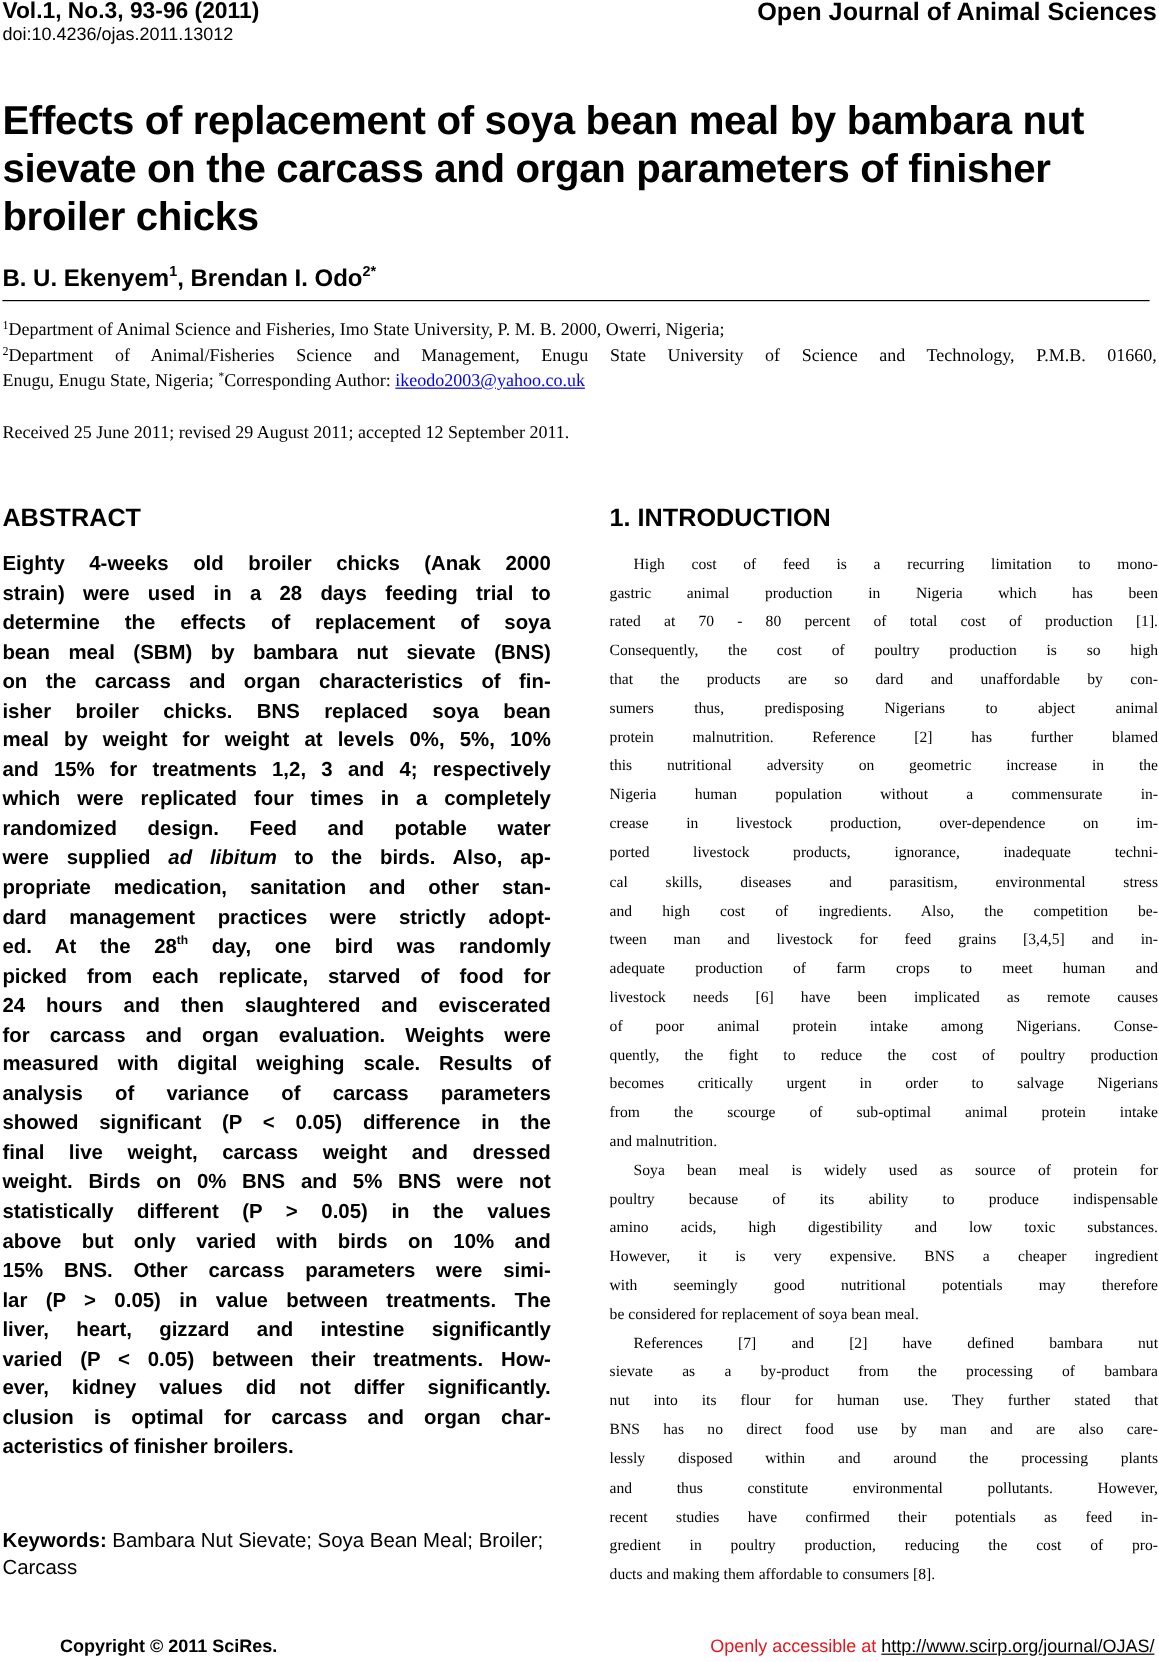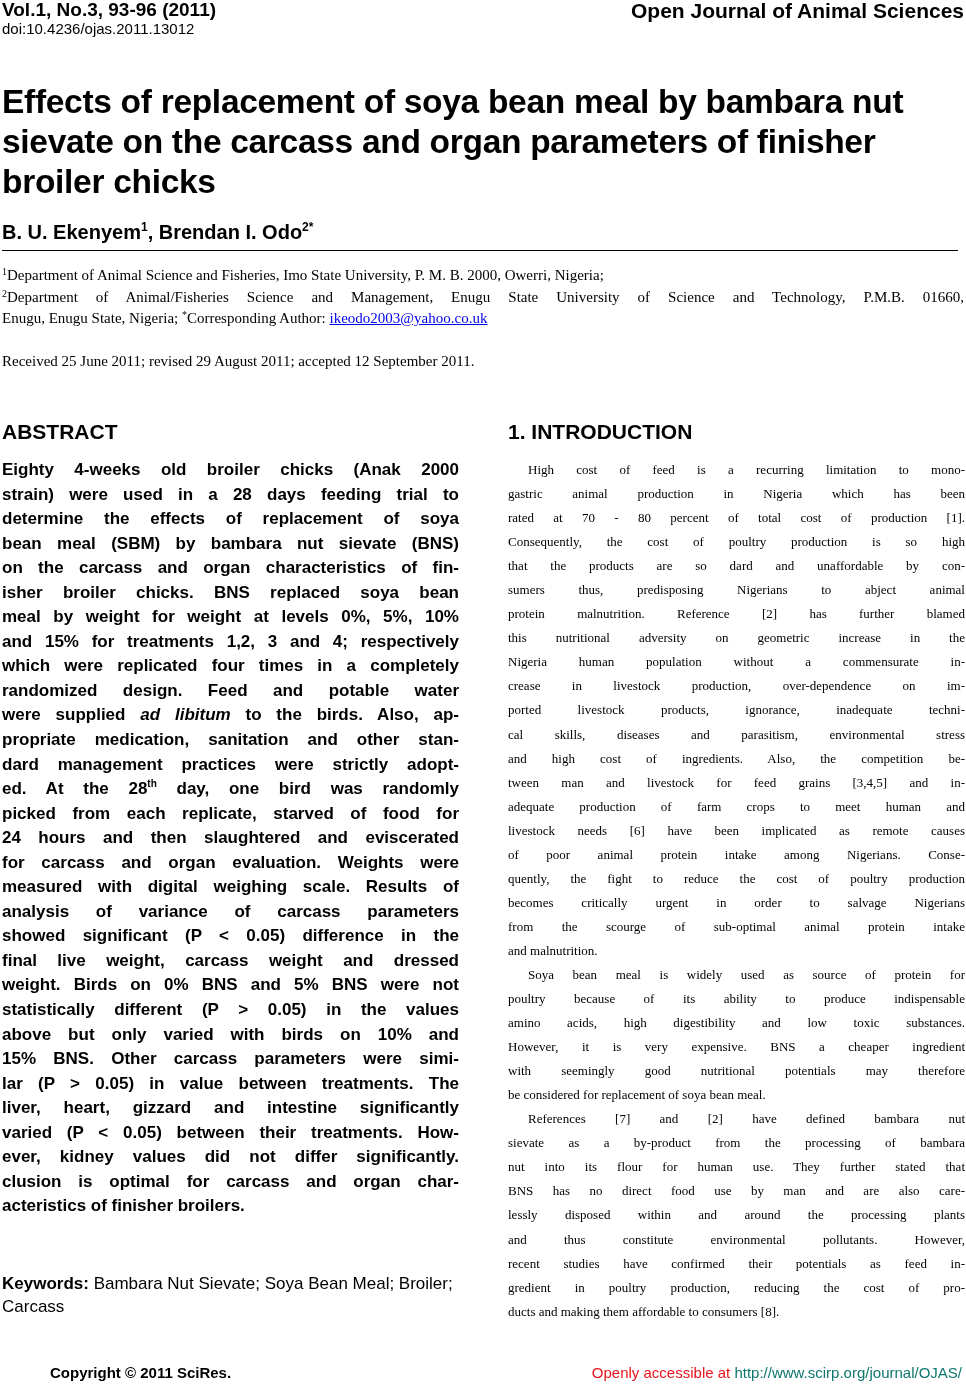--- a/index.html
+++ b/index.html
@@ -34,21 +34,21 @@
   .kw b { font-weight: bold; }
 
   .intro-head { position: absolute; left: 508px; top: 420px; font-family: "Liberation Sans", sans-serif; font-weight: bold; font-size: 21px; }
   .intro-body { position: absolute; left: 508px; top: 458px; width: 457px; font-size: 13px; line-height: 24.05px; }
   .intro-body .l { display: block; text-align: justify; text-align-last: justify; white-space: nowrap; }
   .intro-body .l.last { text-align-last: left; }
   .intro-body .l.indent { padding-left: 20px; }
 
   .foot-copy { position: absolute; left: 2px; top: 1364px; font-family: "Liberation Sans", sans-serif; font-weight: bold; font-size: 15px; margin-left: 48px; }
   .foot-access { position: absolute; right: 4px; top: 1364px; font-family: "Liberation Sans", sans-serif; font-size: 15px; color: #e8141c; }
-  .foot-access a { color: #0f766e; }
+  .foot-access a { color: #000000; text-decoration: underline; }
 </style>
 </head>
 <body>
 
 <div class="hdr-vol">Vol.1, No.3, 93-96 (2011)</div>
 <div class="hdr-doi">doi:10.4236/ojas.2011.13012</div>
 <div class="hdr-journal">Open Journal of Animal Sciences</div>
 
 <h1 class="title">Effects of replacement of soya bean meal by bambara nut sievate on the carcass and organ parameters of finisher broiler chicks</h1>
 

